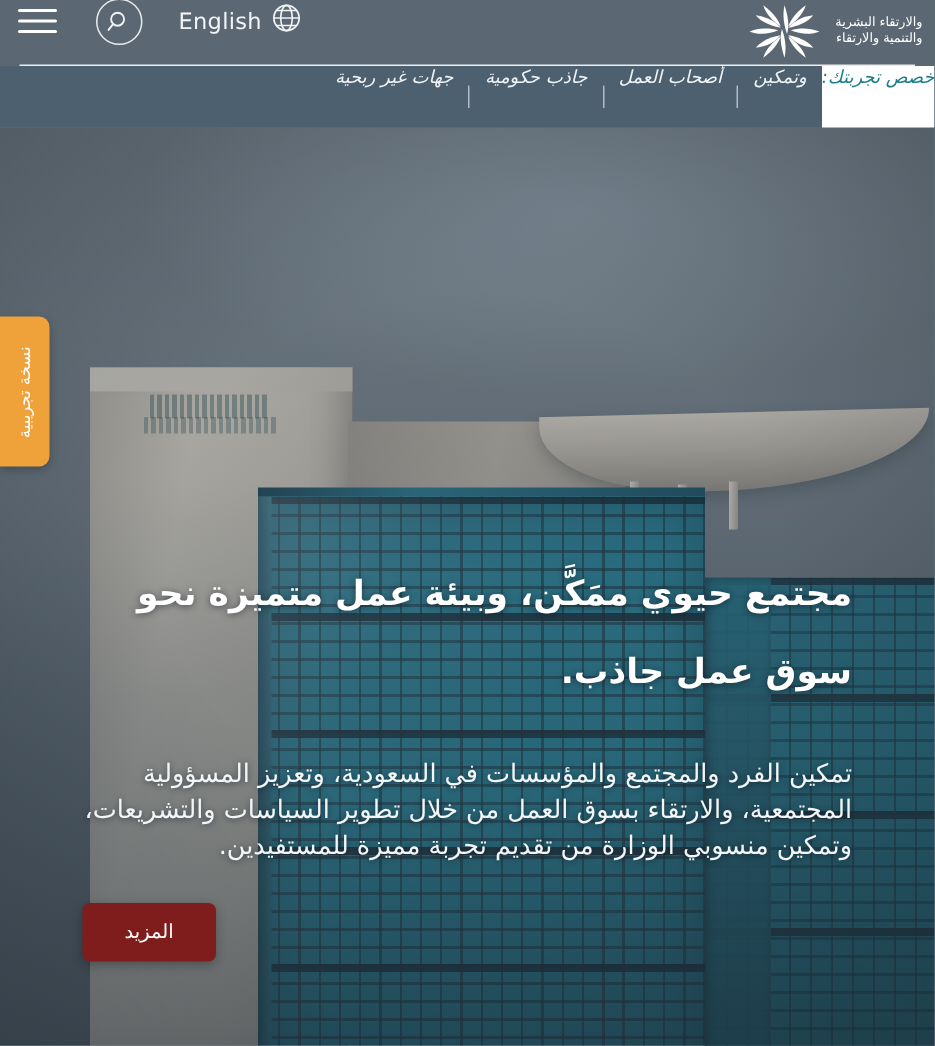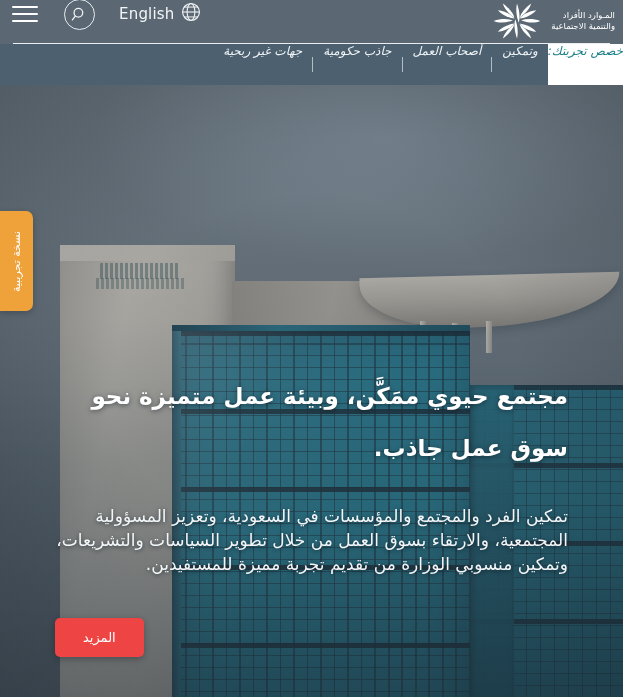--- a/index.html
+++ b/index.html
@@ -201,22 +201,22 @@
   .hero-title{
     color:#ffffff; font-size:23px; line-height:52px; font-weight:700;
     letter-spacing:.1px;
     text-shadow:0 1px 5px rgba(10,20,28,.55);
   }
   .hero-desc{
     margin-top:30px; color:#f3f6f8; font-size:17px; line-height:24px;
     font-weight:400; text-shadow:0 1px 4px rgba(10,20,28,.6);
   }
   .hero-btn{
-    margin-top:42px; display:inline-block;
-    background:#ef4444; color:#ffffff; border:none; border-radius:5px;
+    margin-top:26px; display:inline-block;
+    background:#7f1d1d; color:#ffffff; border:none; border-radius:5px;
     padding:12px 28px; font-size:13px; cursor:pointer; font-family:inherit;
     box-shadow:0 2px 7px rgba(0,0,0,.28);
   }
   .btn-row{ text-align:left; }
 </style>
 </head>
 <body>
 
 <div class="page">
 
@@ -268,22 +268,22 @@
             <line x1="4.3" y1="6.6" x2="19.7" y2="6.6" stroke="#eef2f4" stroke-width="1.1"></line>
             <line x1="4.3" y1="17.4" x2="19.7" y2="17.4" stroke="#eef2f4" stroke-width="1.1"></line>
           </svg>
         </span>
       </div>
 
     </div>
 
     <div class="logo-wrap">
       <div class="logo-text">
-        <div>المـوارد الأفراد</div>
-        <div>والتنمية الاجتماعية</div>
+        <div>والارتقاء البشرية</div>
+        <div>والتنمية والارتقاء</div>
       </div>
       <span>
         <svg class="logo-mark" viewBox="0 0 60 48" aria-hidden="true">
           <g fill="#ffffff">
             <path d="M30 3 C33 12 34 20 32 26 C30 20 28 12 30 3 Z"></path>
             <path d="M30 45 C27 36 26 28 28 22 C30 28 32 36 30 45 Z"></path>
             <path d="M7 11 C16 12 23 16 27 21 C20 20 12 17 7 11 Z"></path>
             <path d="M53 37 C44 36 37 32 33 27 C40 28 48 31 53 37 Z"></path>
             <path d="M53 11 C48 17 40 20 33 21 C37 16 44 12 53 11 Z"></path>
             <path d="M7 37 C12 31 20 28 27 27 C23 32 16 36 7 37 Z"></path>

